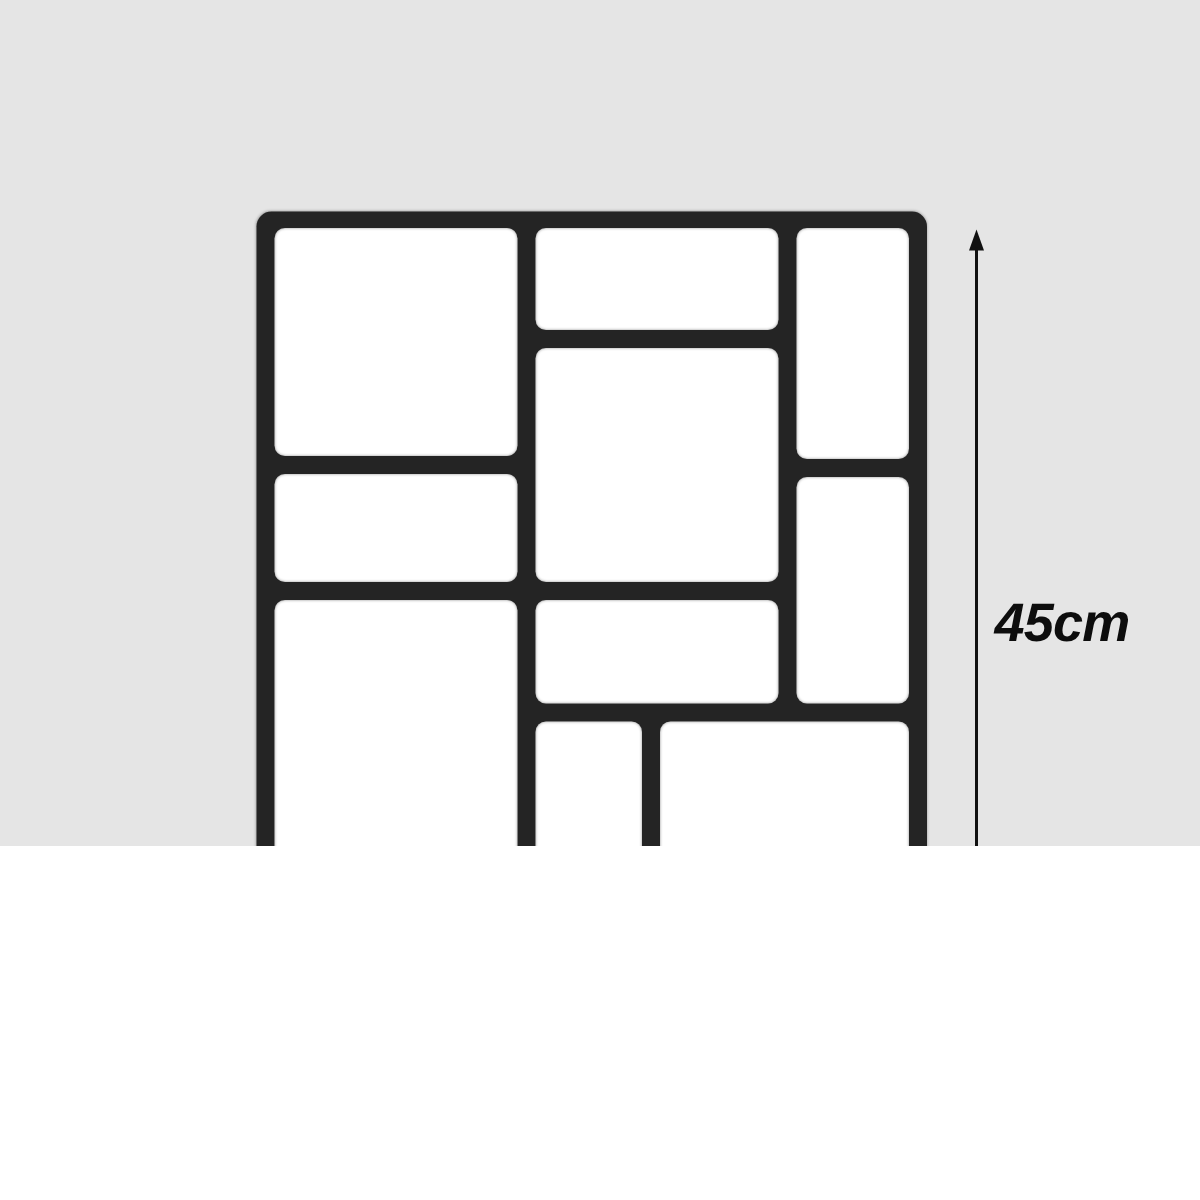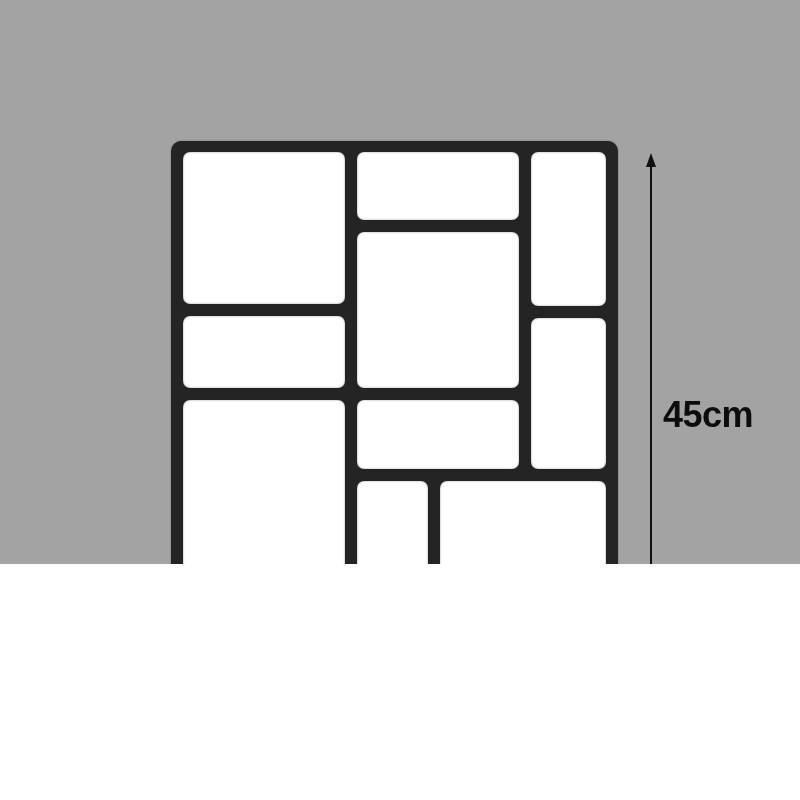--- a/index.html
+++ b/index.html
@@ -5,22 +5,23 @@
   html, body {
     margin: 0;
     padding: 0;
     background: #ffffff;
     font-family: "Liberation Sans", sans-serif;
   }
   .canvas {
     position: relative;
     width: 800px;
     height: 564px;
-    background: #a3a3a3;
+    background: #e5e5e5;
     overflow: hidden;
+    font-style: italic;
   }
   
   .mold {
     position: absolute;
     border-radius: 10px;
     box-shadow: 0 0 2px rgba(0,0,0,0.35);
   }
   .cavity {
     position: absolute;
     background: #ffffff;

